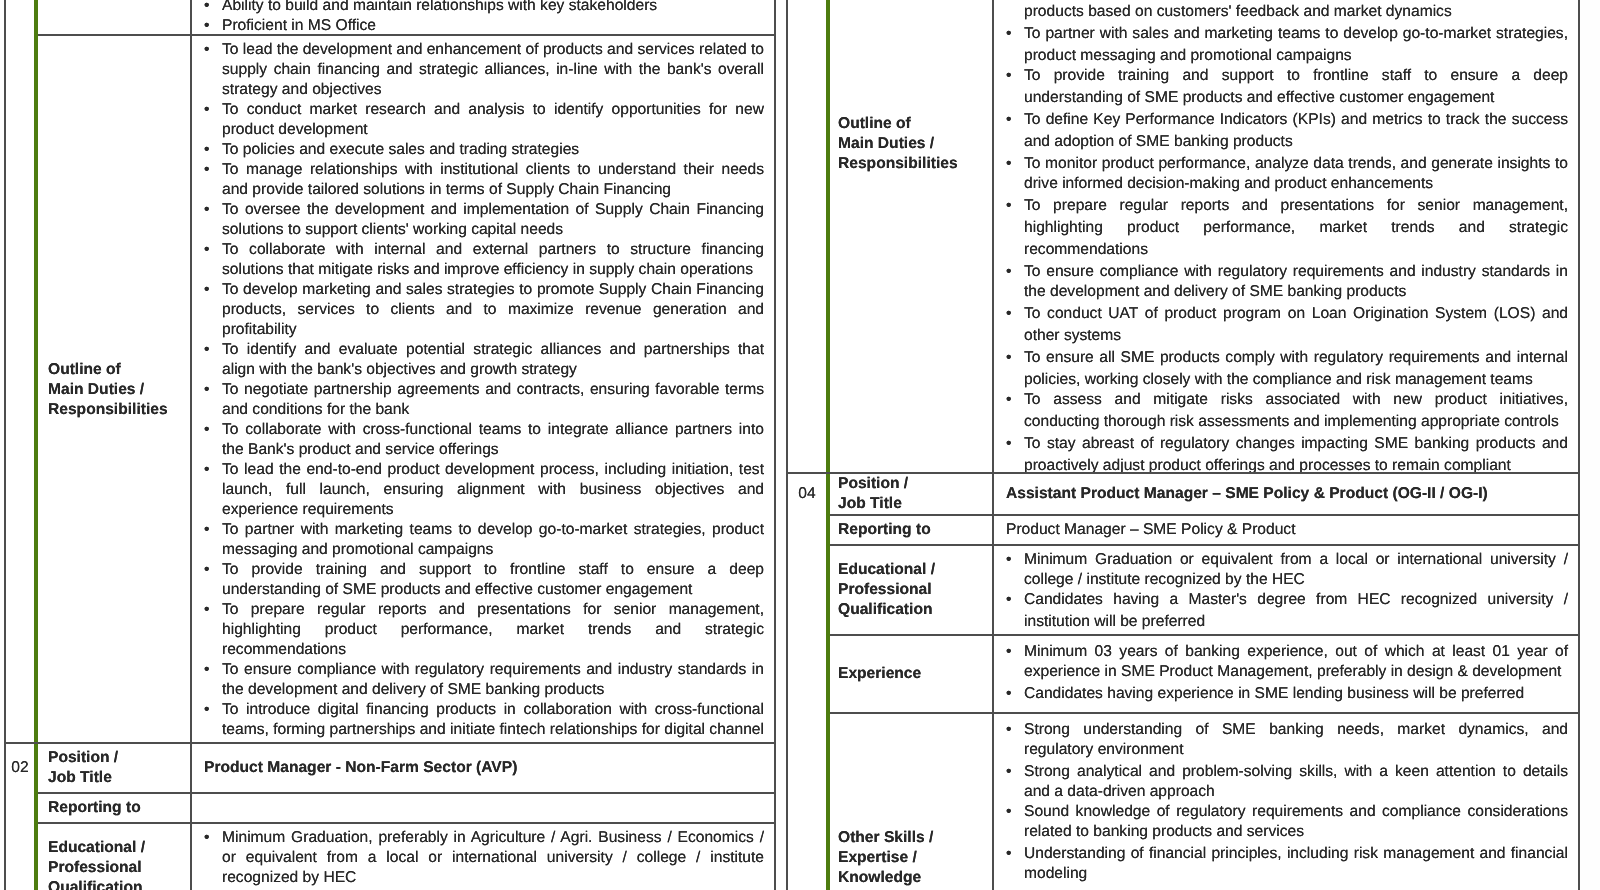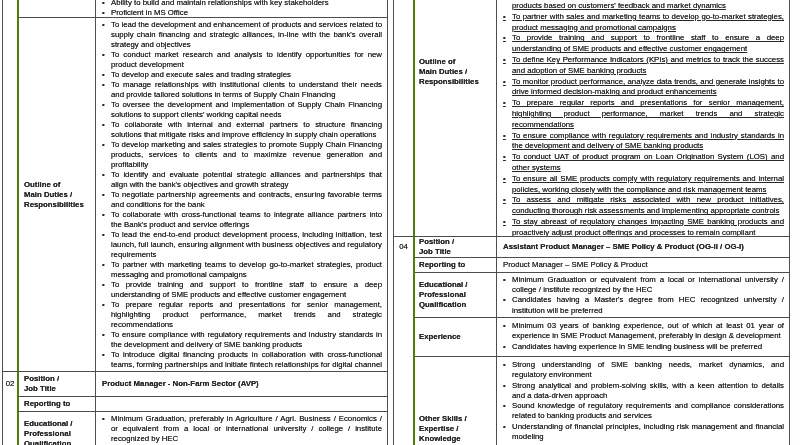--- a/index.html
+++ b/index.html
@@ -77,21 +77,21 @@
   
   .rC1 { height: 236px; }
   .rD1 { height: 21px; }
   .rD2 { height: 15px; }
   .rD3 { height: 45px; }
   .rD4 { height: 39px; }
   .rD5 { height: 88px; }
 
   .clip-top-4 { margin-top: -4px; }
   .clip-top-1 { margin-top: -1px; }
-  .lh-108 { line-height: 10.8px; text-decoration: underline; }
+  .lh-108 { line-height: 10.8px; }
   .lh-102 { line-height: 10.2px; }
   .lh-103 { line-height: 10.3px; }
   .pad-label-57 { padding-top: 57px; }
   .pad-label-7  { padding-top: 7px; }
   .pad-2 { padding-top: 2px; }
   .pad-3 { padding-top: 3px; }
   .cont-line { text-align: justify; padding-left: 9px; }
 </style>
 </head>
 <body>
@@ -137,21 +137,21 @@
                   <span class="btxt">To lead the development and enhancement of products and services related to supply chain financing and strategic alliances, in-line with the bank's overall strategy and objectives</span>
                 </div>
 
                 <div class="bullet">
                   <span class="dot">•</span>
                   <span class="btxt">To conduct market research and analysis to identify opportunities for new product development</span>
                 </div>
 
                 <div class="bullet">
                   <span class="dot">•</span>
-                  <span class="btxt">To develop and execute sales and trading strategies</span>
+                  <span class="btxt">To policies and execute sales and trading strategies</span>
                 </div>
 
                 <div class="bullet">
                   <span class="dot">•</span>
                   <span class="btxt">To manage relationships with institutional clients to understand their needs and provide tailored solutions in terms of Supply Chain Financing</span>
                 </div>
 
                 <div class="bullet">
                   <span class="dot">•</span>
                   <span class="btxt">To oversee the development and implementation of Supply Chain Financing solutions to support clients' working capital needs</span>
@@ -177,21 +177,21 @@
                   <span class="btxt">To negotiate partnership agreements and contracts, ensuring favorable terms and conditions for the bank</span>
                 </div>
 
                 <div class="bullet">
                   <span class="dot">•</span>
                   <span class="btxt">To collaborate with cross-functional teams to integrate alliance partners into the Bank's product and service offerings</span>
                 </div>
 
                 <div class="bullet">
                   <span class="dot">•</span>
-                  <span class="btxt">To lead the end-to-end product development process, including initiation, test launch, full launch, ensuring alignment with business objectives and regulatory requirements</span>
+                  <span class="btxt">To lead the end-to-end product development process, including initiation, test launch, full launch, ensuring alignment with business objectives and experience requirements</span>
                 </div>
 
                 <div class="bullet">
                   <span class="dot">•</span>
                   <span class="btxt">To partner with marketing teams to develop go-to-market strategies, product messaging and promotional campaigns</span>
                 </div>
 
                 <div class="bullet">
                   <span class="dot">•</span>
                   <span class="btxt">To provide training and support to frontline staff to ensure a deep understanding of SME products and effective customer engagement</span>

